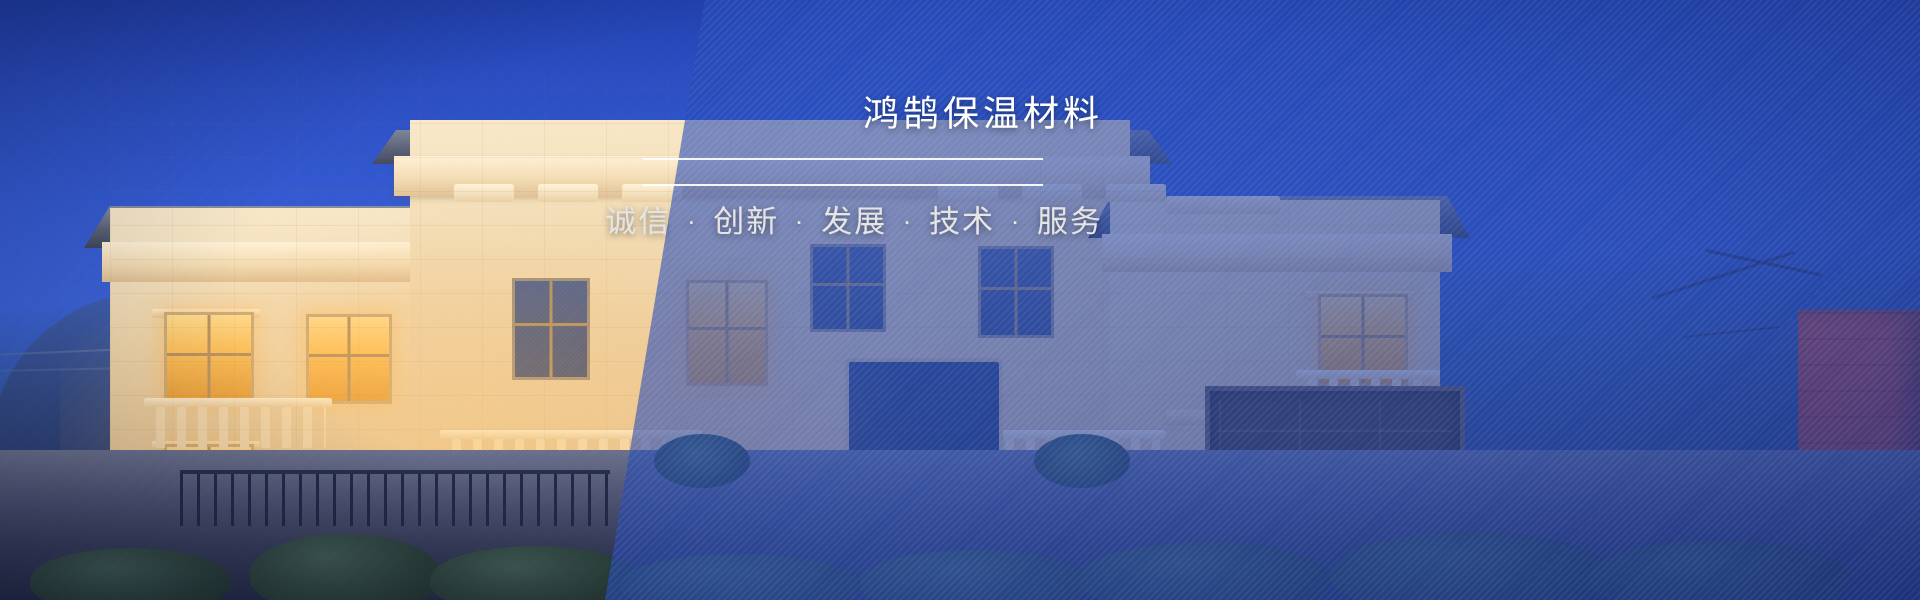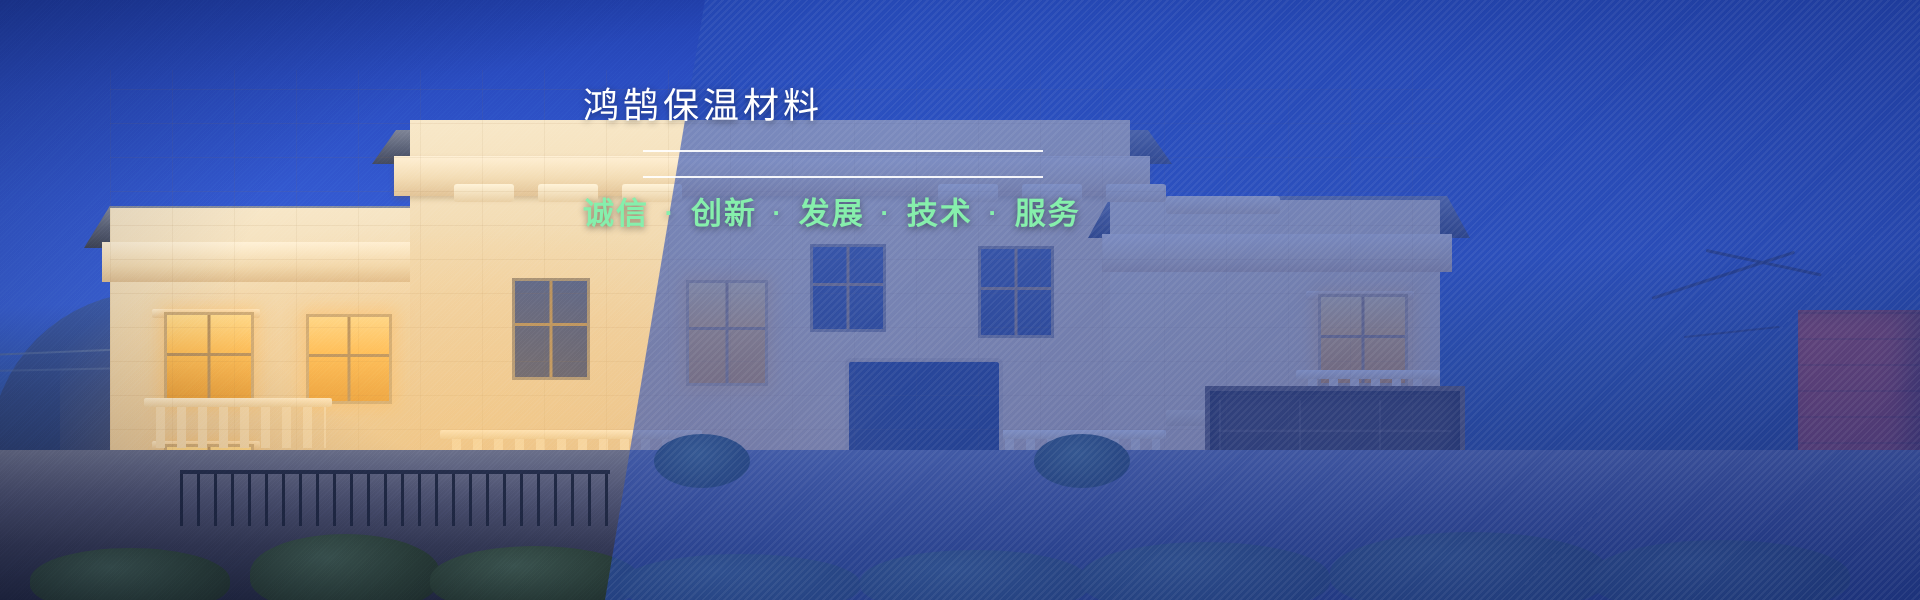--- a/index.html
+++ b/index.html
@@ -281,22 +281,22 @@
   .panel-hatch{
     position:absolute;top:0;bottom:0;left:0;right:0;
     clip-path:polygon(705px 0, 1920px 0, 1920px 600px, 605px 600px);
     background:repeating-linear-gradient(135deg,
       rgba(255,255,255,.055) 0 2px, rgba(0,0,0,0) 2px 5px);
     pointer-events:none;
   }
 
   
   .copy{
-    position:absolute;left:583px;top:88px;width:520px;
-    text-align:left;
+    position:absolute;left:583px;top:96px;width:520px;
+    text-align:right;
   }
   .subtitle{
     font-size:36px;letter-spacing:4px;color:#ffffff;
     font-weight:400;line-height:1;margin:0;
     text-shadow:0 2px 7px rgba(0,0,0,.45);
     white-space:nowrap;
   }
   .rule{
     height:2px;width:400px;margin:26px auto 0;
     background:rgba(255,255,255,.92);
@@ -308,21 +308,21 @@
     font-size:57px;font-weight:700;letter-spacing:2px;
     color:#ffe713;line-height:1.12;
     white-space:nowrap;
     text-shadow:
       2px 3px 0 rgba(40,40,20,.30),
       0 0 16px rgba(255,220,0,.22);
   }
   .hl-line.second{margin-top:4px;}
   .tagline{
     margin:20px 0 0;
-    font-size:31px;letter-spacing:2px;color:#86efac;font-weight:700;
+    font-size:31px;letter-spacing:2px;color:#e5e5e5;font-weight:400;
     line-height:1;white-space:nowrap;
     text-shadow:0 2px 7px rgba(0,0,0,.45);
   }
   .tag-dot{padding:0 5px;font-size:26px;vertical-align:2px;}
 </style>
 </head>
 <body>
 
 <div class="banner">
 

